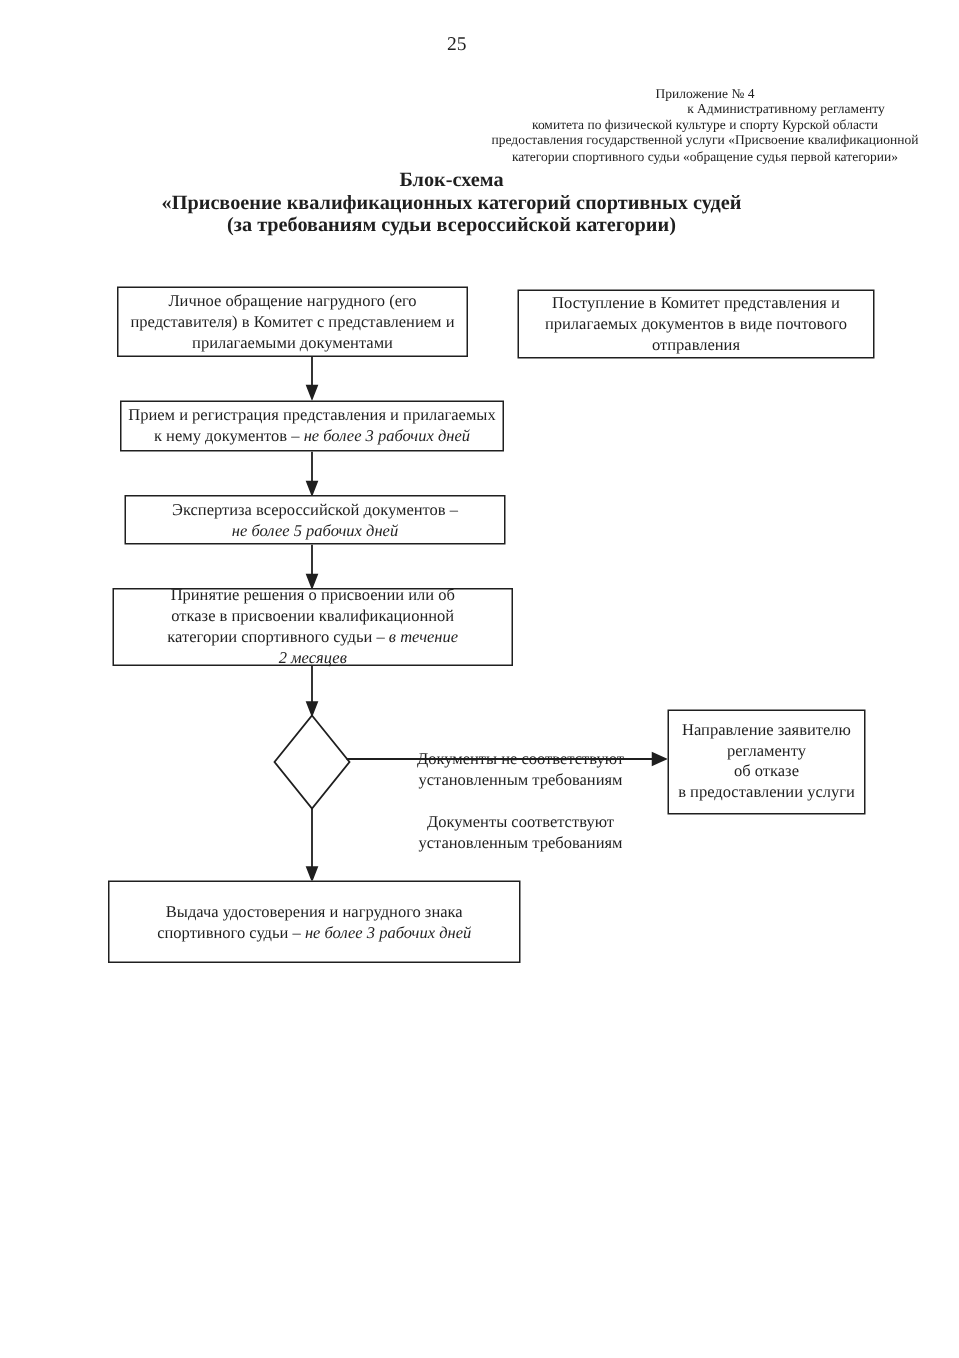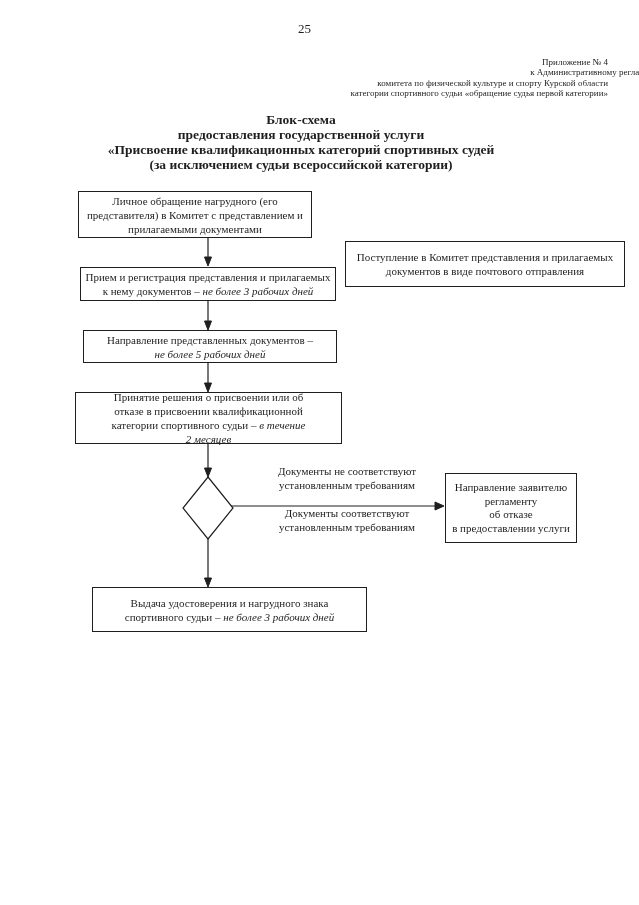--- a/index.html
+++ b/index.html
@@ -6,72 +6,72 @@
   html,body { margin:0; padding:0; background:#fff; }
   #page {
     position:relative; width:639px; height:905px;
     background:var(--paper); color:var(--ink);
     font-family:"Liberation Serif","DejaVu Serif",serif;
     overflow:hidden;
     border-radius:12px;
   }
   .pagenum { position:absolute; left:298px; top:21px; font-size:13px; }
   .annex {
-    position:absolute; left:308px; top:57px; width:300px;
-    font-size:9px; line-height:10.4px; text-align:right;
+    position:absolute; left:320px; top:57px; width:300px;
+    font-size:9px; line-height:10.4px; text-align:center;
   }
   .annex-line { white-space:nowrap; }
   .annex-line.indent { position:relative; left:54px; }
   .doc-title {
     position:absolute; left:0; top:112px; width:602px;
     text-align:center; font-weight:700; font-size:13.5px; line-height:15px;
   }
   .fbox {
     position:absolute; box-sizing:border-box;
     border:1px solid var(--ink); background:var(--paper);
     display:flex; align-items:center; justify-content:center;
     text-align:center; font-size:11px; line-height:14px;
   }
   .term { font-style:italic; }
   .stack span { display:block; }
   #box-personal   { left:78px;  top:191px; width:234px; height:47px; padding:0 5px; }
-  #box-mail       { left:345px; top:193px; width:280px; height:46px; padding:0 5px;margin-top:48px; }
+  #box-mail       { left:345px; top:193px; width:238px; height:46px; padding:0 5px; }
   #box-registration { left:80px; top:267px; width:256px; height:34px; padding:4px 1px; }
   #box-expertise  { left:83px;  top:330px; width:254px; height:33px; }
   #box-decision   { left:75px;  top:392px; width:267px; height:52px; padding:0 32px; }
   #box-refusal    { left:445px; top:473px; width:132px; height:70px; line-height:13.5px; }
-  #box-issue      { left:72px;  top:587px; width:275px; height:45px; padding:0 14px;margin-left:20px; }
+  #box-issue      { left:72px;  top:587px; width:275px; height:55px; padding:0 14px; }
   .branch-label {
     position:absolute; width:160px; text-align:center;
-    font-size:11px; line-height:13.5px;
+    font-size:11px; line-height:13.5px;margin-top:35px;
   }
   #label-no  { left:267px; top:465px; }
   #label-yes { left:267px; top:507px; }
   svg.connectors { position:absolute; left:0; top:0; width:639px; height:905px; pointer-events:none; }
   svg.connectors line, svg.connectors polygon { stroke:var(--ink); }
 </style>
 </head>
 <body>
 
 <div id="page">
 
   <div class="pagenum">25</div>
 
   <div class="annex">
     <div class="annex-line">Приложение № 4</div>
     <div class="annex-line indent">к Административному регламенту</div>
     <div class="annex-line">комитета по физической культуре и спорту Курской области</div>
+    <div class="annex-line">предоставления государственной услуги «Присвоение квалификационной</div>
     <div class="annex-line">категории спортивного судьи «обращение судья первой категории»</div>
   </div>
 
   <div class="doc-title">
     <div>Блок-схема</div>
-    <div>предоставления государственной услуги</div>
     <div>«Присвоение квалификационных категорий спортивных судей</div>
-    <div>(за исключением судьи всероссийской категории)</div>
+    <div>(за требованиям судьи всероссийской категории)</div>
   </div>
 
   <svg class="connectors" viewBox="0 0 639 905" xmlns="http://www.w3.org/2000/svg">
     <line x1="208" y1="238" x2="208" y2="258" stroke-width="1.2"></line>
     <polygon points="204.5,257 211.5,257 208,266" fill="#1f1f1f"></polygon>
     <line x1="208" y1="301" x2="208" y2="321.5" stroke-width="1.2"></line>
     <polygon points="204.5,321 211.5,321 208,330" fill="#1f1f1f"></polygon>
     <line x1="208" y1="363" x2="208" y2="383.5" stroke-width="1.2"></line>
     <polygon points="204.5,383 211.5,383 208,392" fill="#1f1f1f"></polygon>
     <line x1="208" y1="444" x2="208" y2="468.5" stroke-width="1.2"></line>
@@ -90,21 +90,21 @@
   <div class="fbox" id="box-mail">
     <div class="txt">Поступление в Комитет представления и прилагаемых документов в виде почтового отправления</div>
   </div>
 
   <div class="fbox" id="box-registration">
     <div class="txt"><span>Прием и регистрация представления и прилагаемых к нему документов – </span><span class="term">не более 3 рабочих дней</span></div>
   </div>
 
   <div class="fbox" id="box-expertise">
     <div class="txt stack">
-        <span>Направление представленных документов –</span>
+        <span>Экспертиза всероссийской документов –</span>
         <span class="term">не более 5 рабочих дней</span>
       </div>
   </div>
 
   <div class="fbox" id="box-decision">
     <div class="txt"><span>Принятие решения о присвоении или об отказе в присвоении квалификационной категории спортивного судьи – </span><span class="term">в течение 2 месяцев</span></div>
   </div>
 
   <div class="branch-label" id="label-no">Документы не соответствуют установленным требованиям</div>
   <div class="branch-label" id="label-yes">Документы соответствуют установленным требованиям</div>

